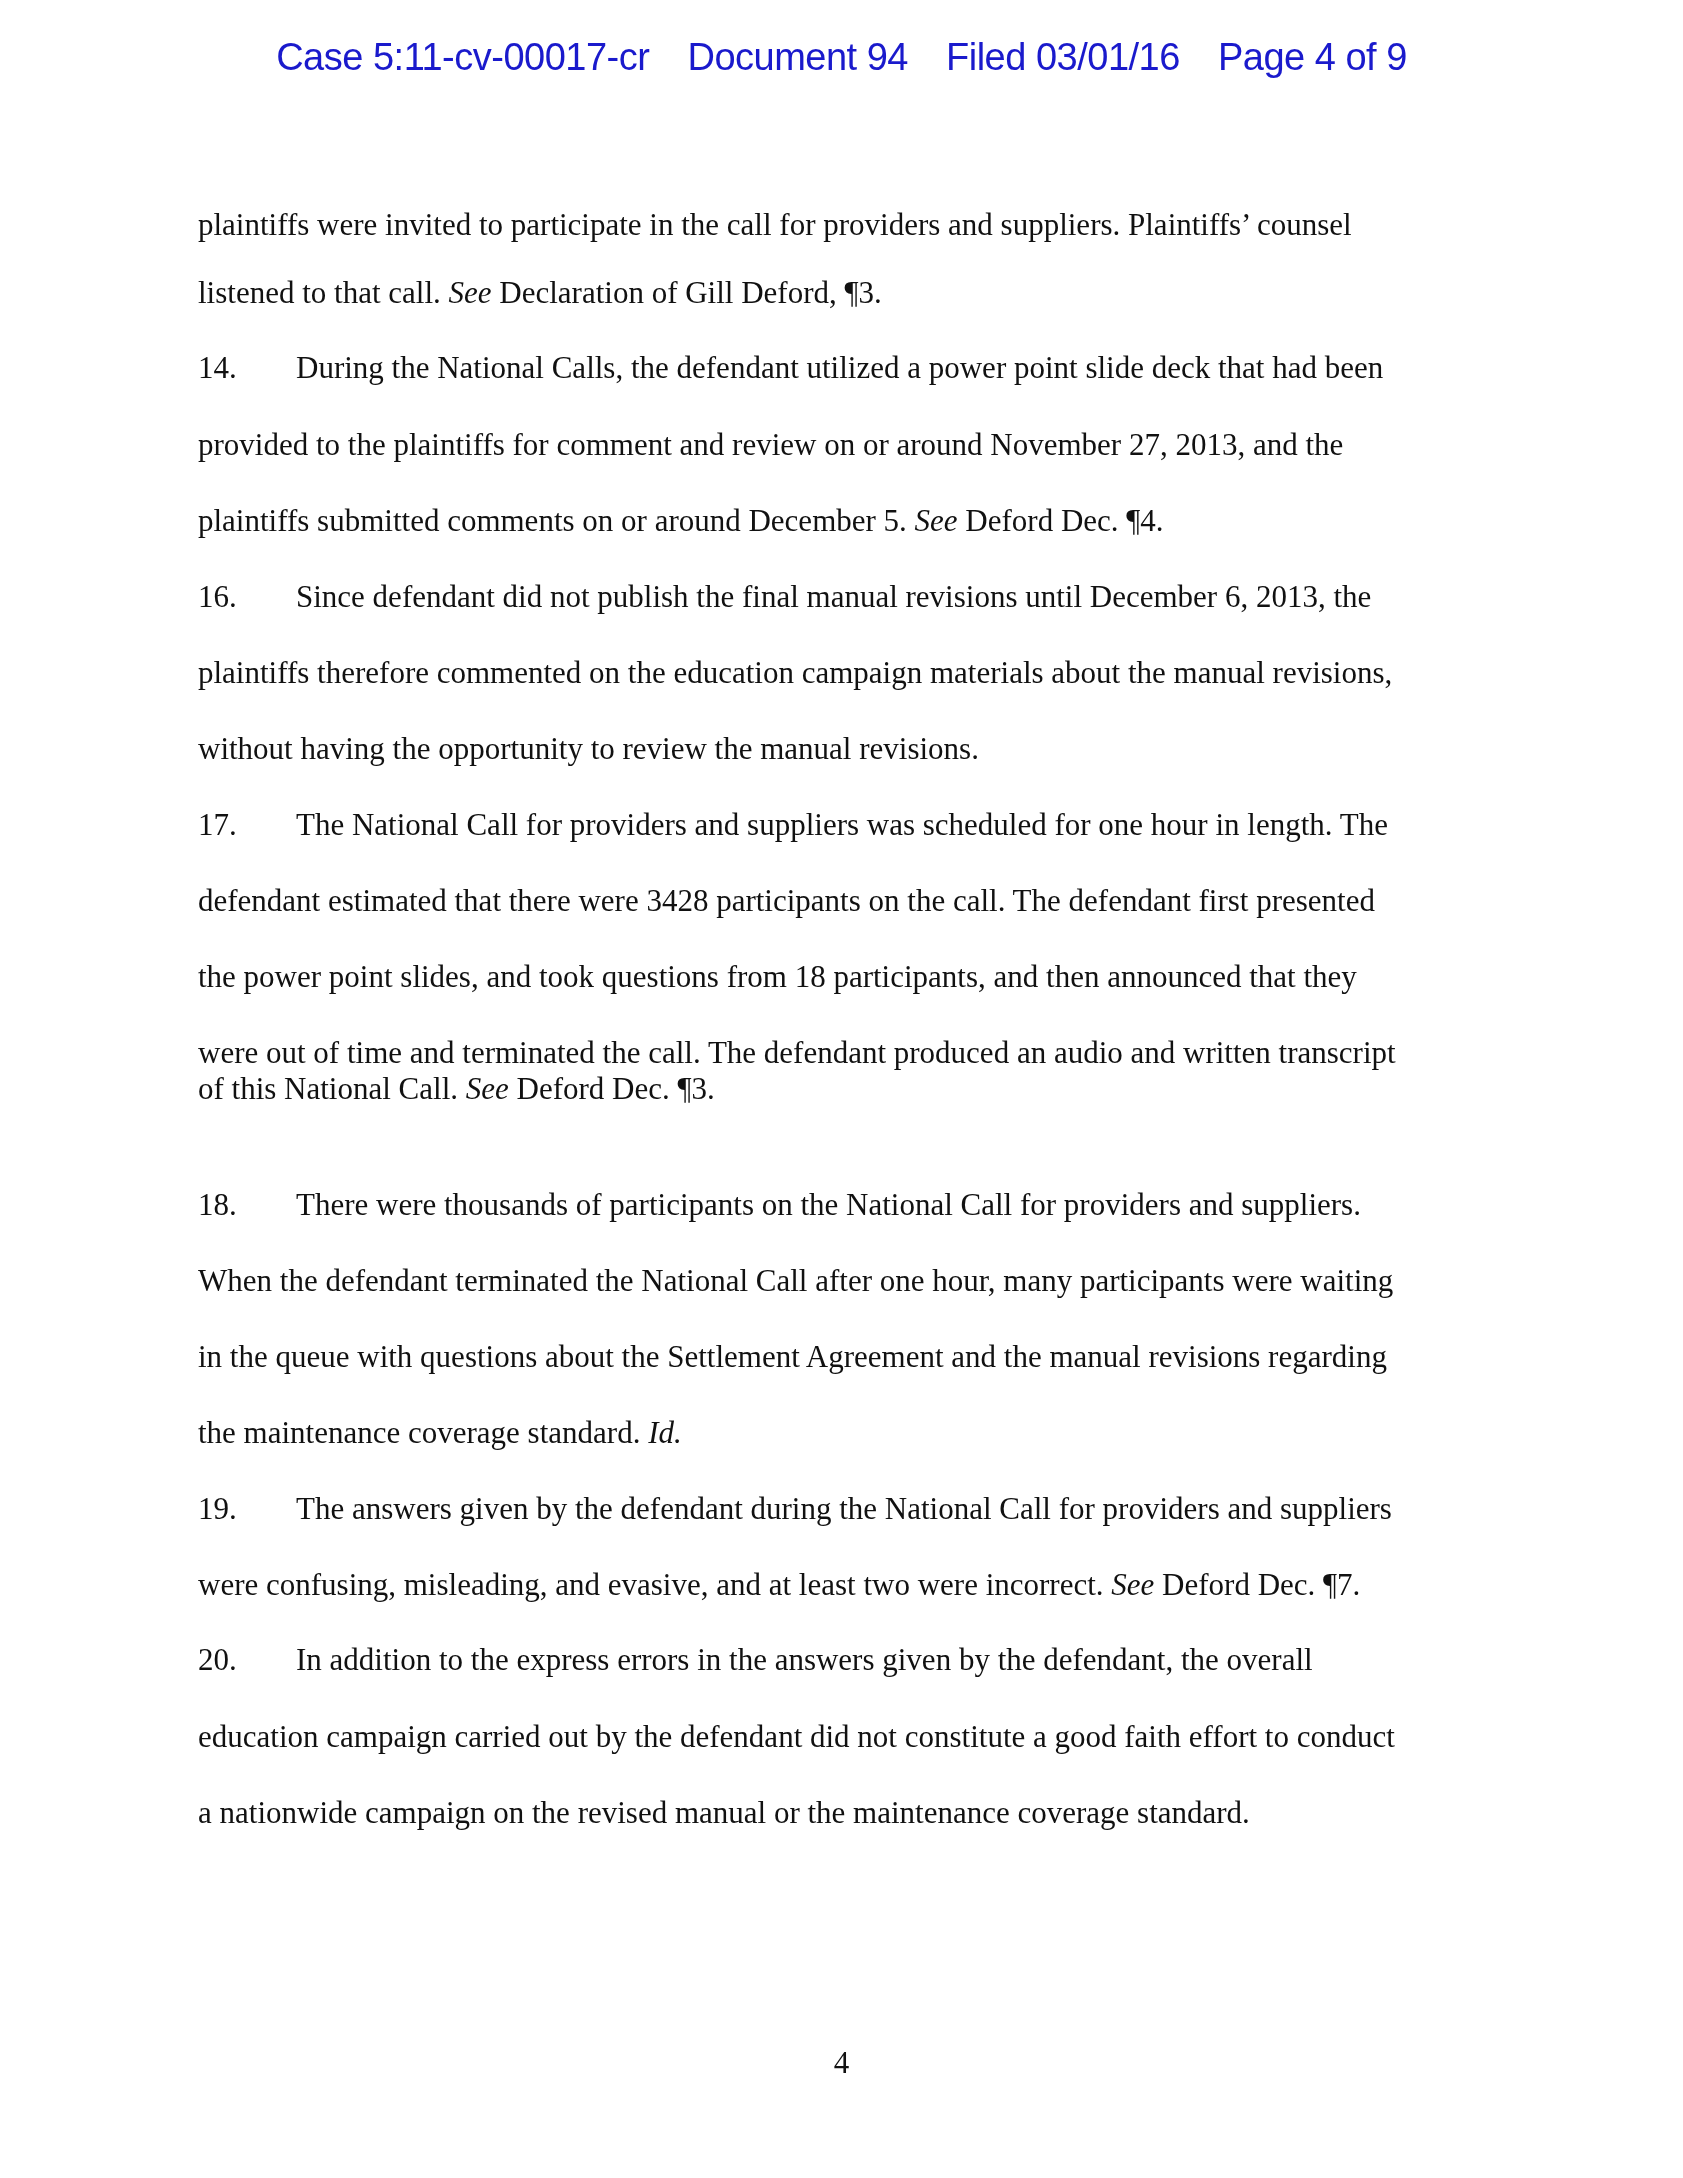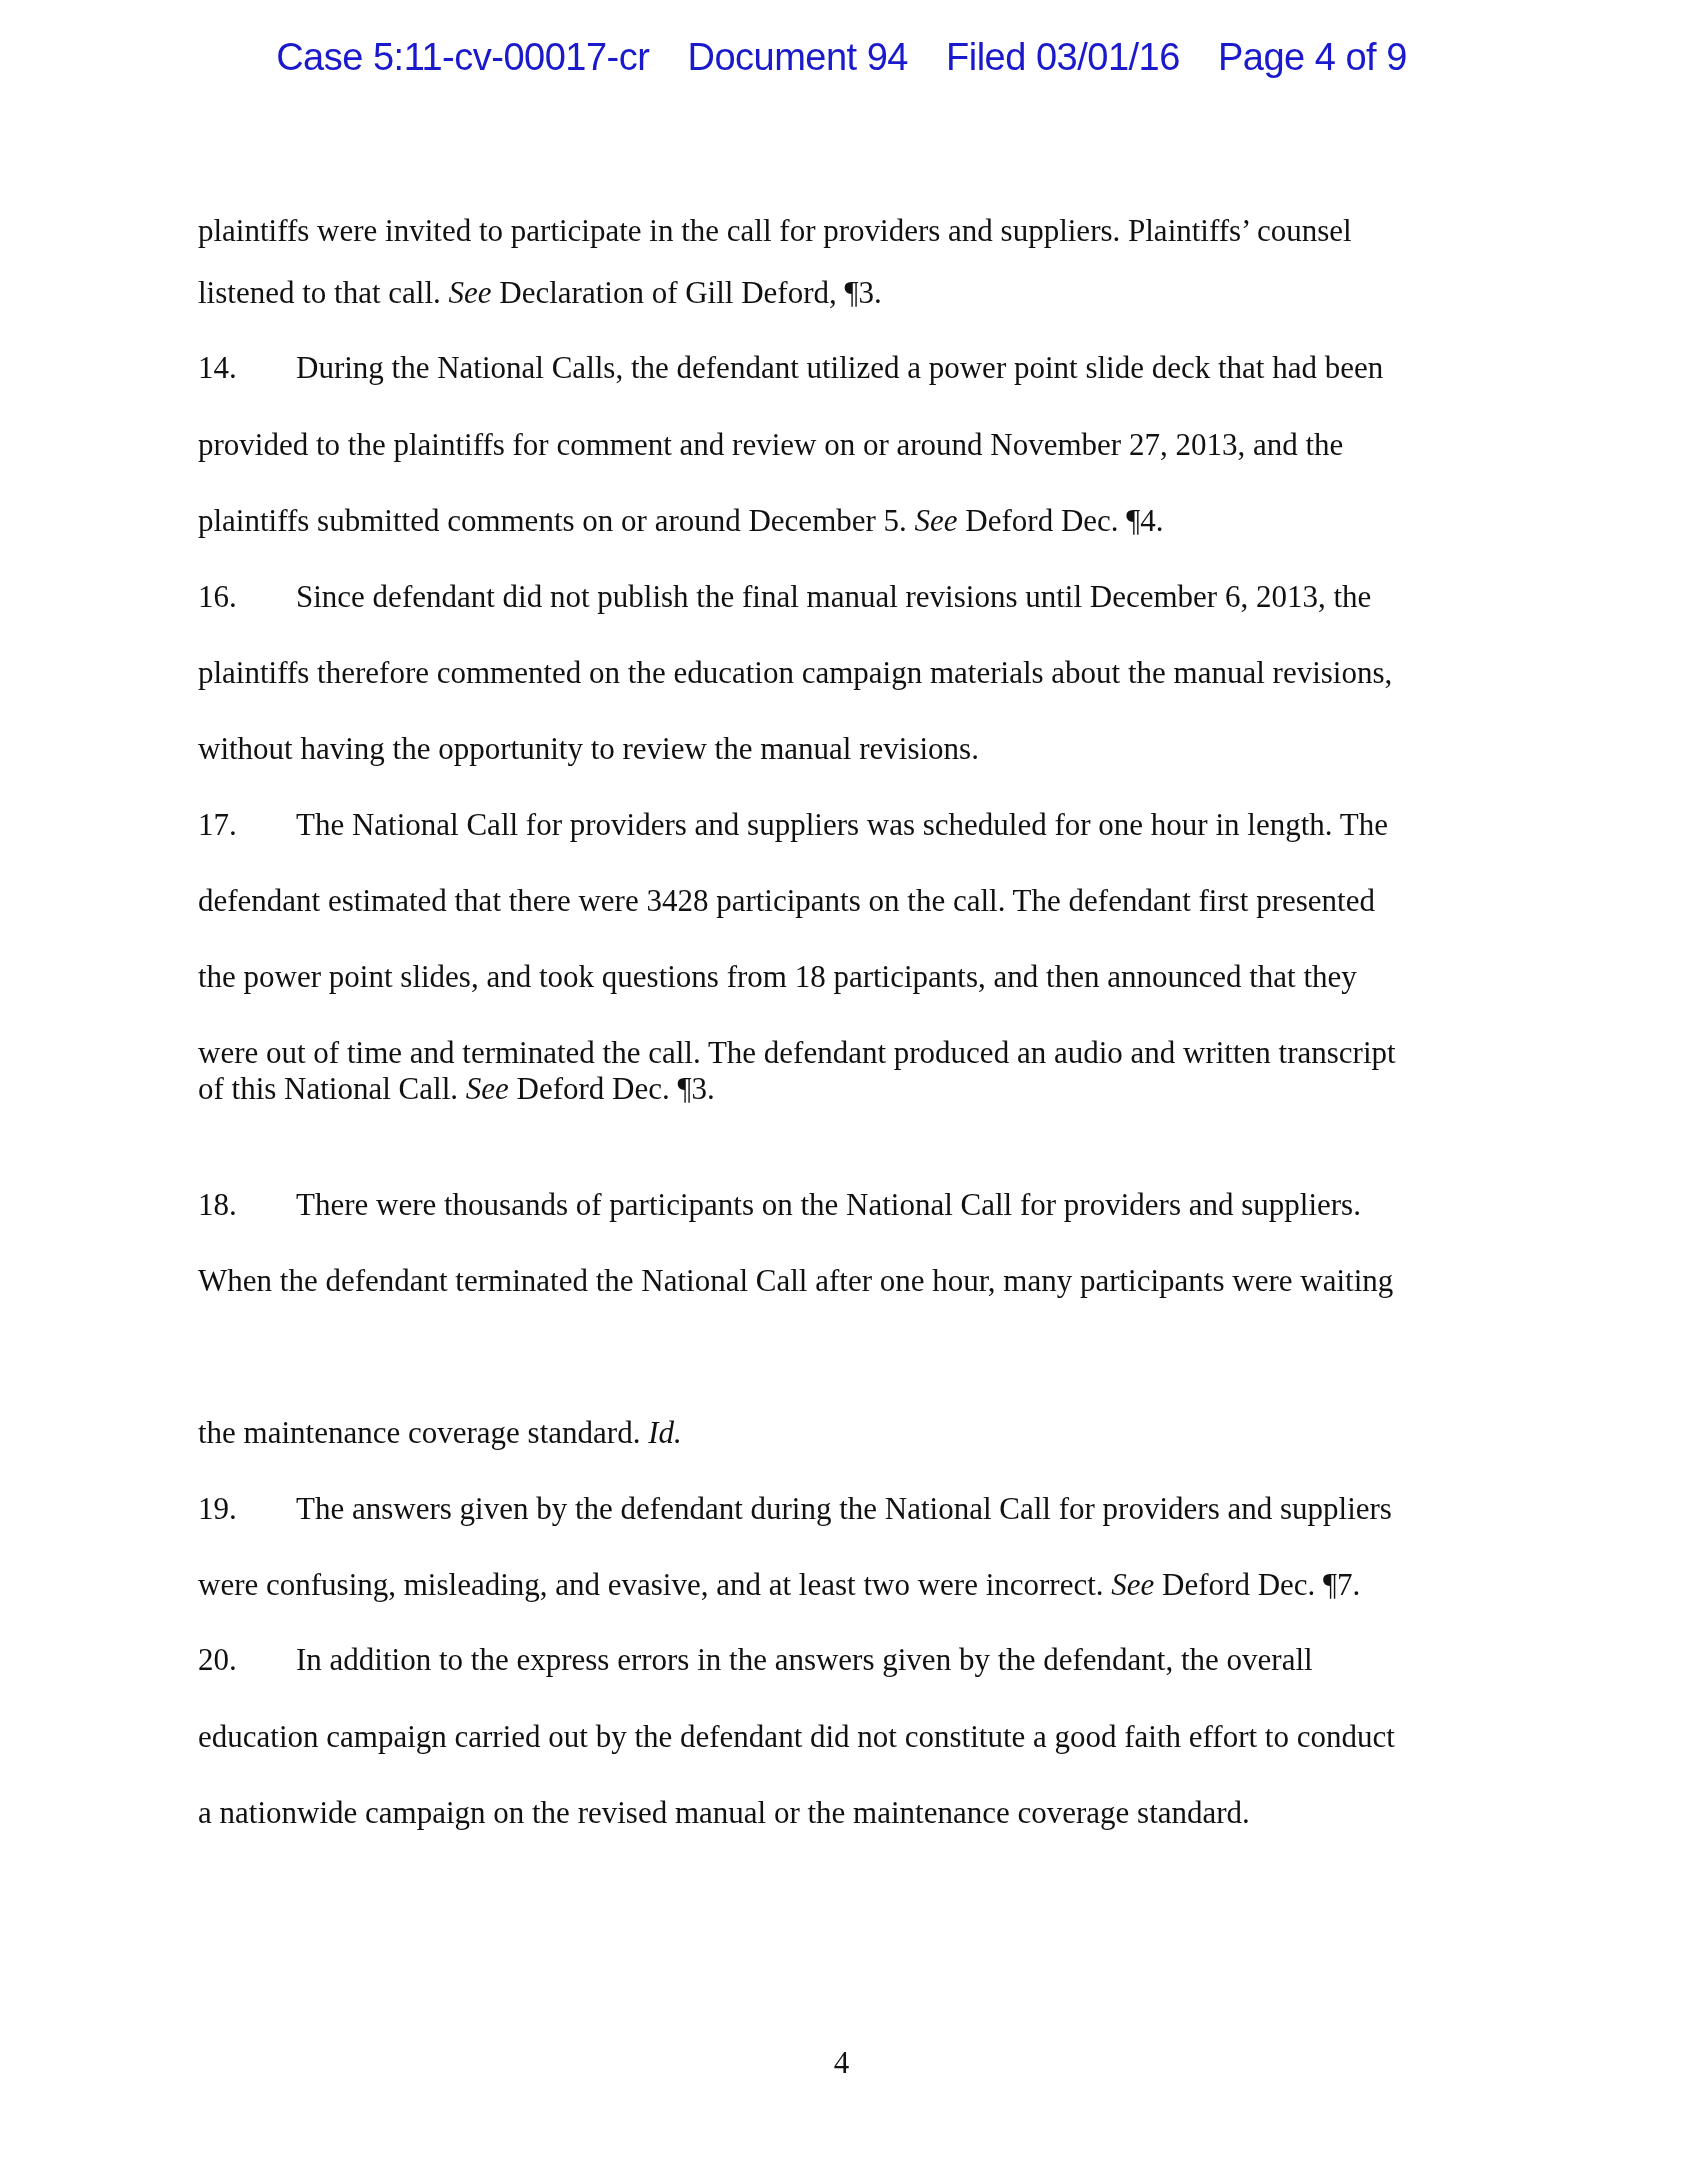--- a/index.html
+++ b/index.html
@@ -29,21 +29,21 @@
 
 <div class="page">
 
   <div class="header">
     <span>Case 5:11-cv-00017-cr</span>
     <span>Document 94</span>
     <span>Filed 03/01/16</span>
     <span>Page 4 of 9</span>
   </div>
 
-  <div class="line" style="top:211px">plaintiffs were invited to participate in the call for providers and suppliers.  Plaintiffs’ counsel</div>
+  <div class="line" style="top:205px">plaintiffs were invited to participate in the call for providers and suppliers.  Plaintiffs’ counsel</div>
   <div class="line" style="top:273px"><span>listened to that call. </span><i>See</i><span> Declaration of Gill Deford, ¶3.</span></div>
 
   <div class="line" style="top:348px;left:0;width:1683px">
     <span class="num">14.</span>
     <span class="indent">During the National Calls, the defendant utilized a power point slide deck that had been</span>
   </div>
   <div class="line" style="top:425px">provided to the plaintiffs for comment and review on or around November 27, 2013, and the</div>
   <div class="line" style="top:501px"><span>plaintiffs submitted comments on or around December 5. </span><i>See</i><span> Deford Dec. ¶4.</span></div>
 
   <div class="line" style="top:577px;left:0;width:1683px">
@@ -60,20 +60,21 @@
   <div class="line" style="top:881px">defendant estimated that there were 3428 participants on the call. The defendant first presented</div>
   <div class="line" style="top:957px">the power point slides, and took questions from 18 participants, and then announced that they</div>
   <div class="line" style="top:1033px">were out of time and terminated the call.  The defendant produced an audio and written transcript</div>
   <div class="line" style="top:1069px"><span>of this National Call. </span><i>See</i><span> Deford Dec. ¶3.</span></div>
 
   <div class="line" style="top:1185px;left:0;width:1683px">
     <span class="num">18.</span>
     <span class="indent">There were thousands of participants on the National Call for providers and suppliers.</span>
   </div>
   <div class="line" style="top:1261px">When the defendant terminated the National Call after one hour, many participants were waiting</div>
+  <div class="line" style="top:1337px">in the queue with questions about the Settlement Agreement and the manual revisions regarding</div>
   <div class="line" style="top:1413px"><span>the maintenance coverage standard. </span><i>Id.</i></div>
 
   <div class="line" style="top:1489px;left:0;width:1683px">
     <span class="num">19.</span>
     <span class="indent">The answers given by the defendant during the National Call for providers and suppliers</span>
   </div>
   <div class="line" style="top:1565px"><span>were confusing, misleading, and evasive, and at least two were incorrect. </span><i>See</i><span> Deford Dec. ¶7.</span></div>
 
   <div class="line" style="top:1640px;left:0;width:1683px">
     <span class="num">20.</span>

